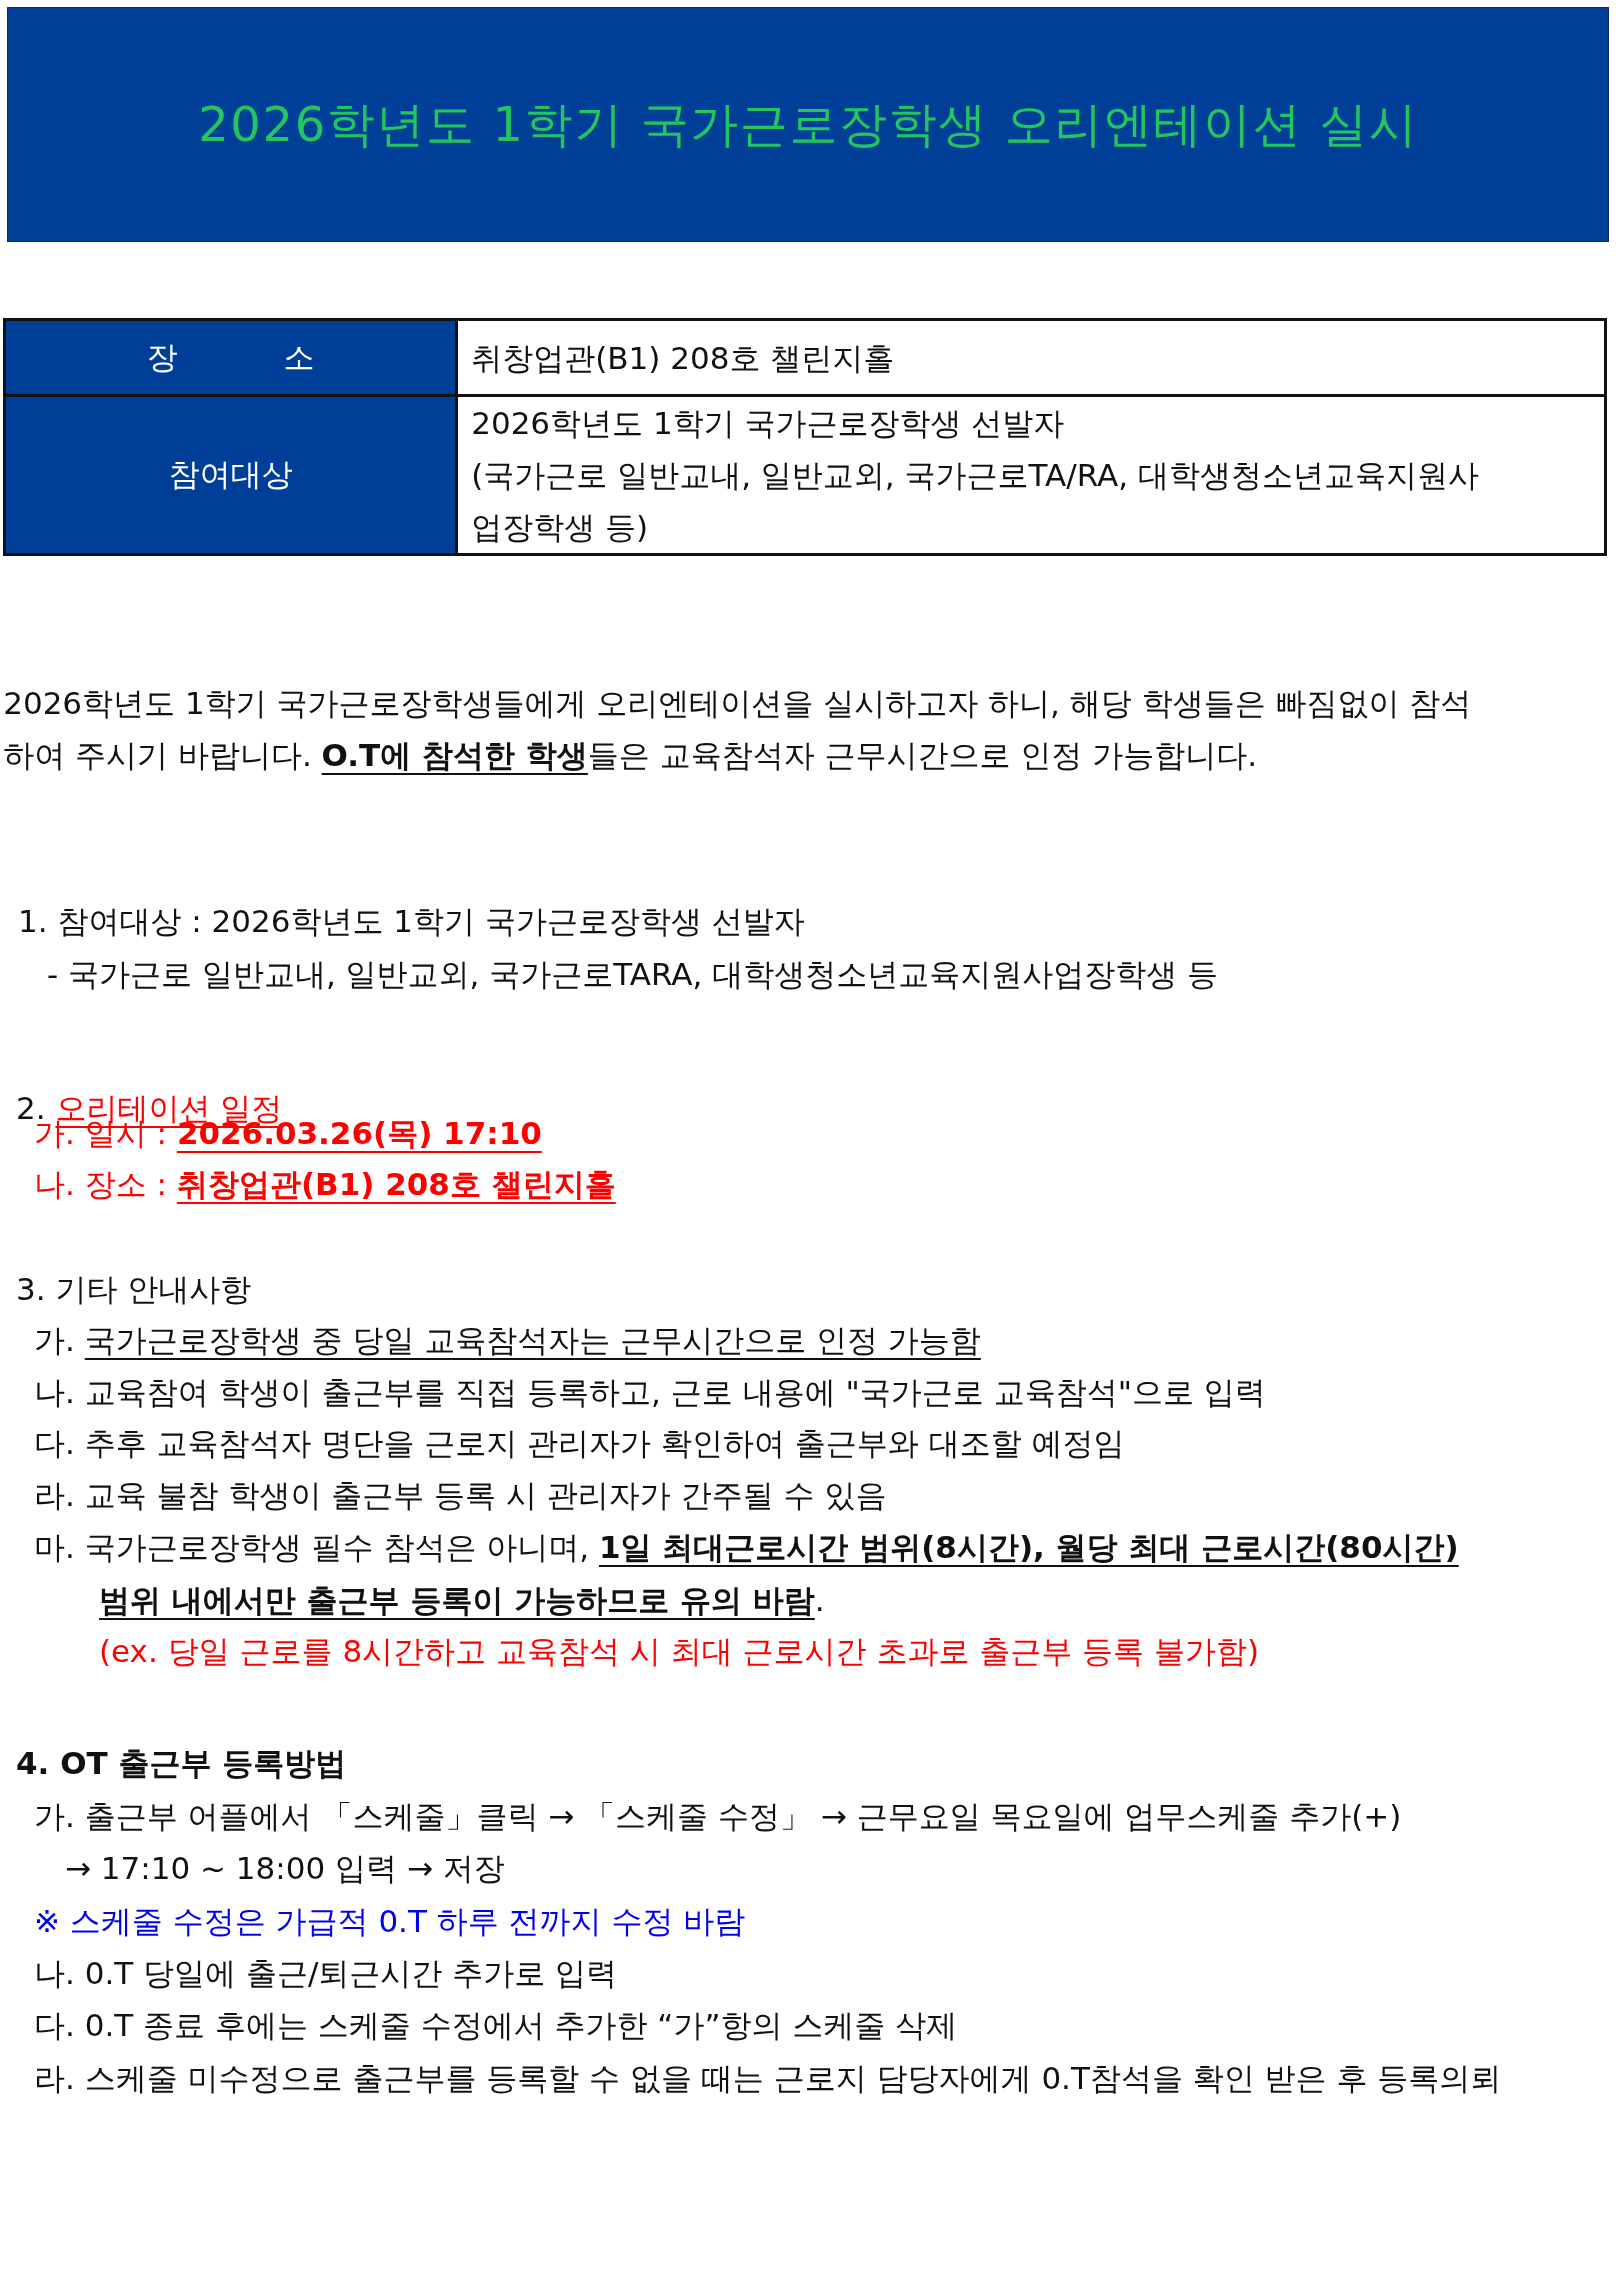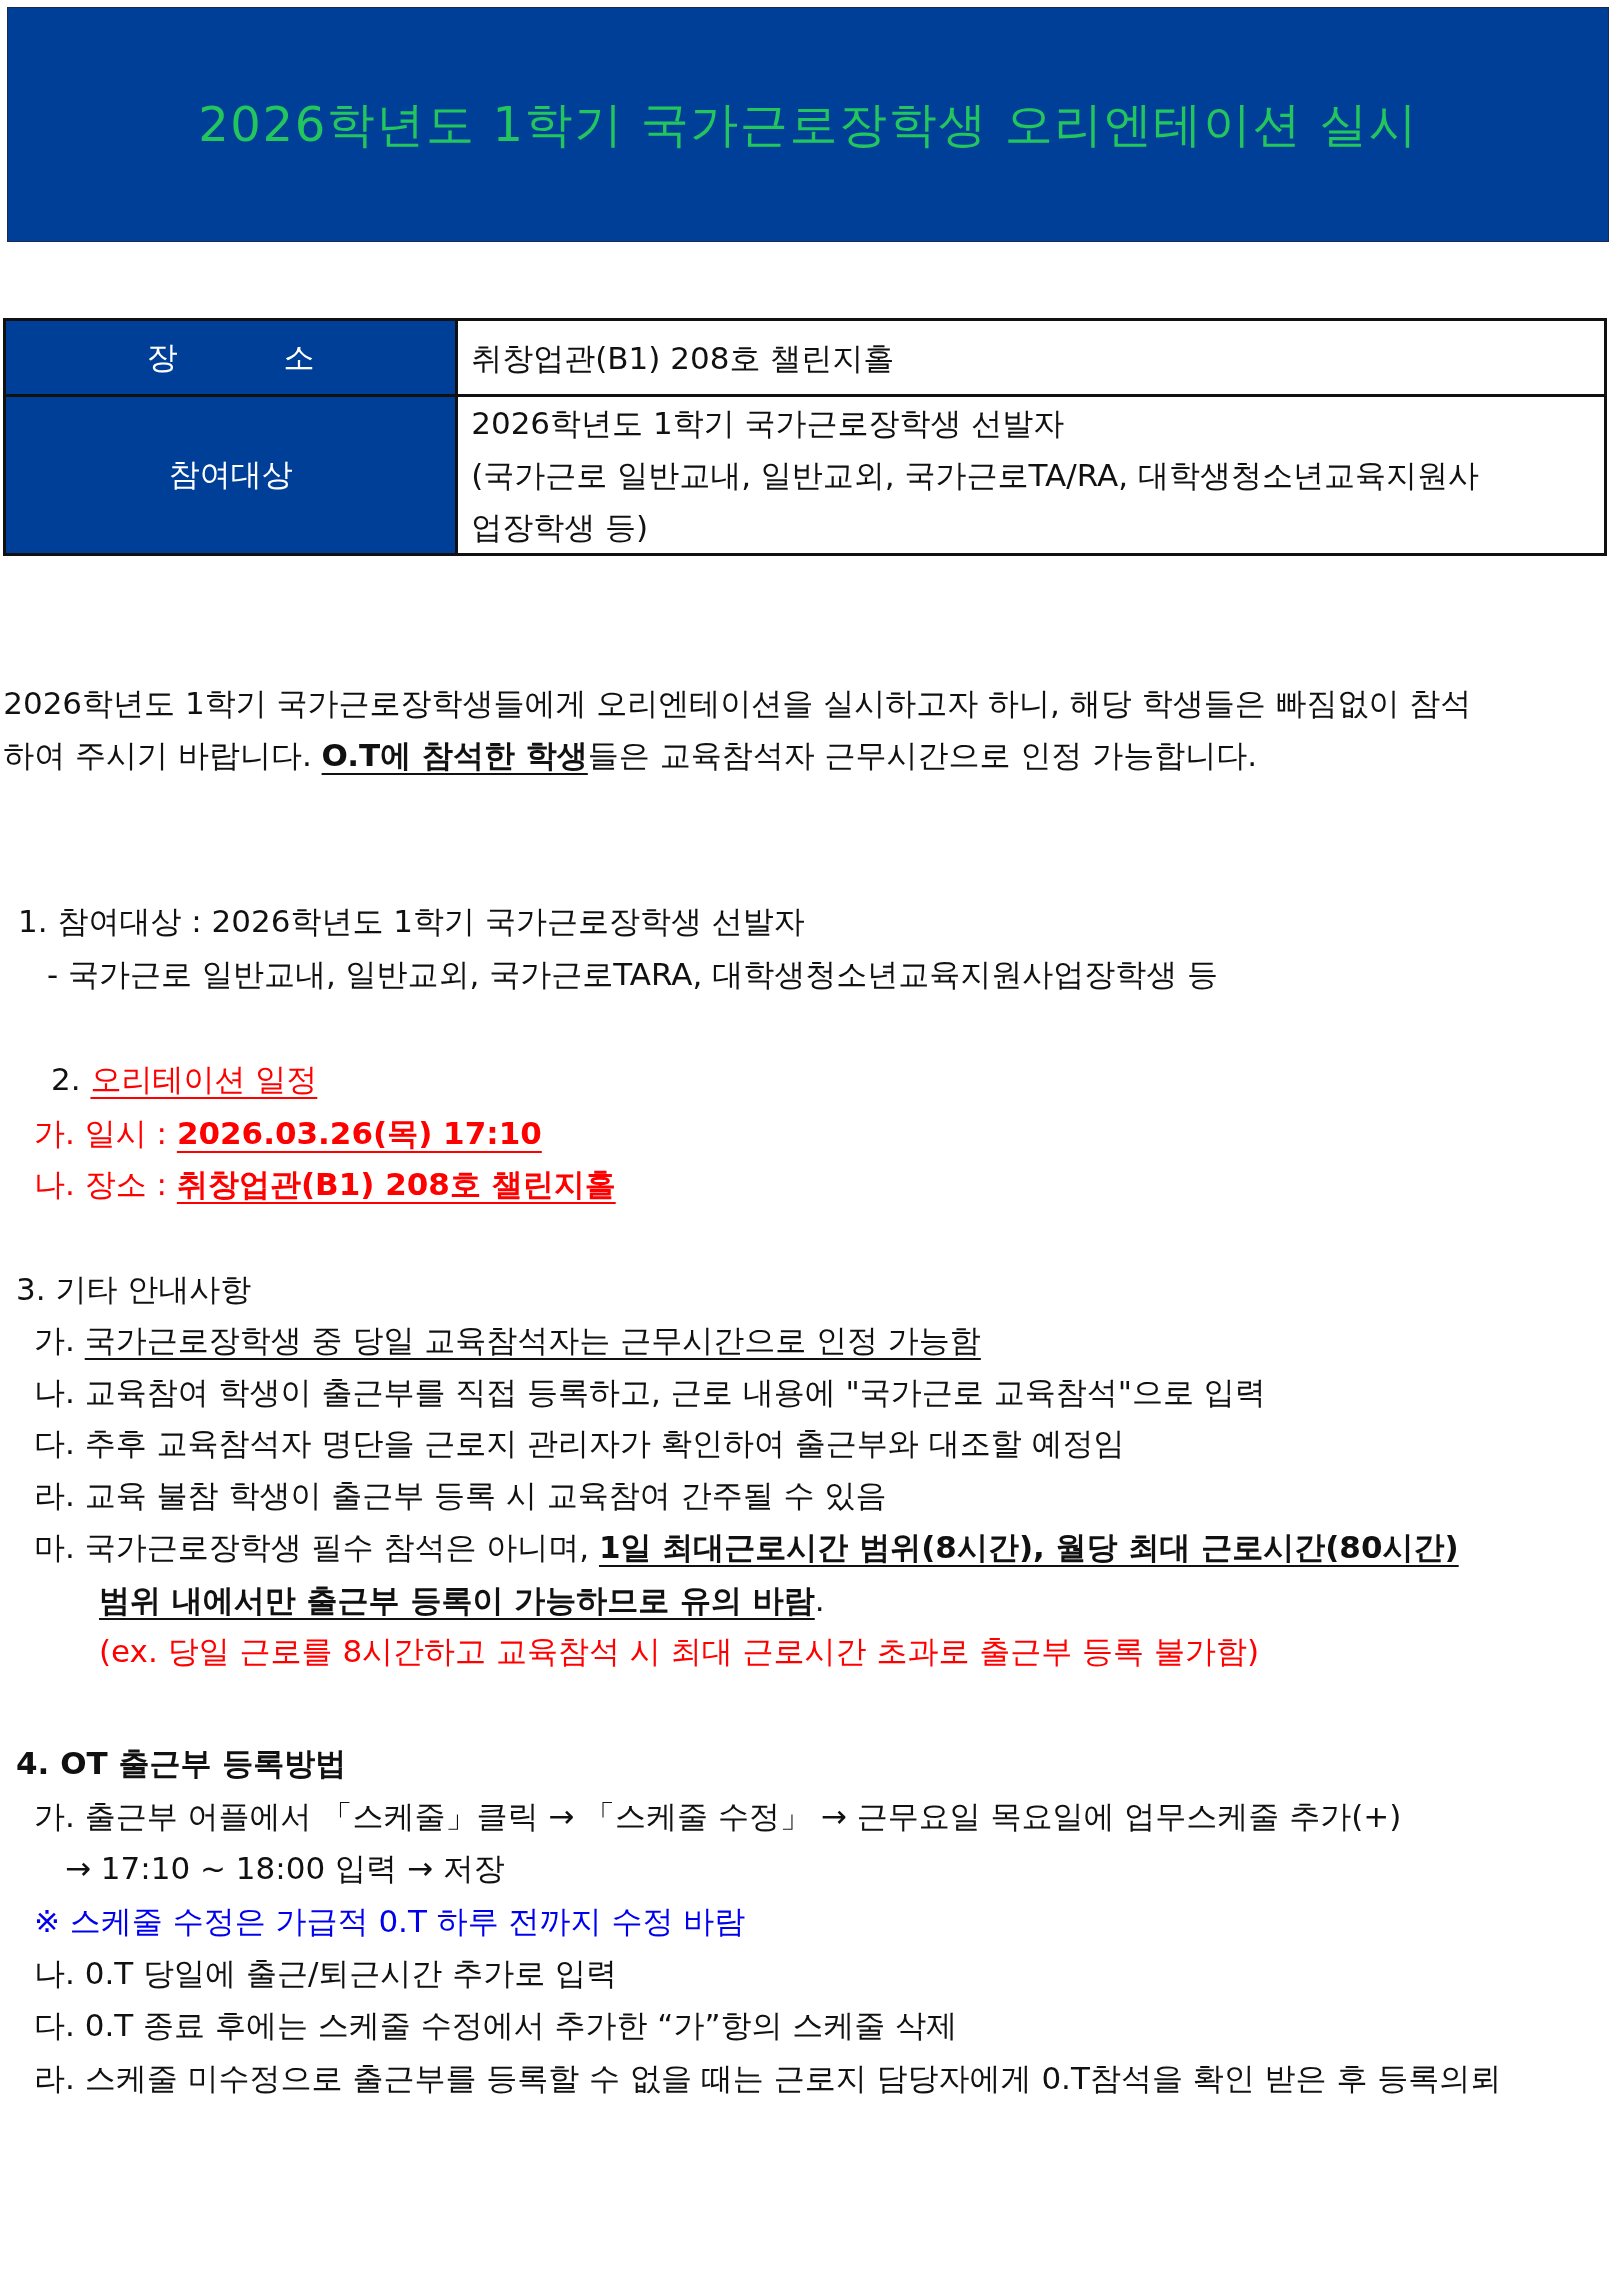--- a/index.html
+++ b/index.html
@@ -51,37 +51,37 @@
   </table>
 
 <div class="line" style="left:3.2px; top:684px;"> 2026학년도 1학기 국가근로장학생들에게 오리엔테이션을 실시하고자 하니, 해당 학생들은 빠짐없이 참석</div>
 <div class="line" style="left:3.2px; top:736px;">
   <span>하여 주시기 바랍니다. </span><span class="u b">O.T에 참석한 학생</span><span>들은 교육참석자 근무시간으로 인정 가능합니다.</span>
 </div>
 
 <div class="line" style="left:18px; top:902px;">1. 참여대상 :  2026학년도 1학기 국가근로장학생 선발자</div>
 <div class="line" style="left:47px; top:955px;">- 국가근로 일반교내, 일반교외, 국가근로TARA, 대학생청소년교육지원사업장학생 등</div>
 
-<div class="line" style="left:16px; top:1060px;margin-left:35px;">
+<div class="line" style="left:16px; top:1089px;">
   <span>2. </span><span class="red u">오리테이션 일정</span>
 </div>
 <div class="line red" style="left:34px; top:1114px;">
   <span>가. 일시 : </span><span class="u b">2026.03.26(목) 17:10</span>
 </div>
 <div class="line red" style="left:34px; top:1165px;">
   <span>나. 장소 : </span><span class="u b">취창업관(B1) 208호 챌린지홀</span>
 </div>
 
 <div class="line" style="left:16px; top:1270px;">3. 기타 안내사항</div>
 <div class="line" style="left:34px; top:1321px;">
   <span>가. </span><span class="u">국가근로장학생 중 당일 교육참석자는 근무시간으로 인정 가능함</span>
 </div>
 <div class="line" style="left:34px; top:1373px;">나. 교육참여 학생이 출근부를 직접 등록하고, 근로 내용에 "국가근로 교육참석"으로 입력</div>
 <div class="line" style="left:34px; top:1424px;">다. 추후 교육참석자 명단을 근로지 관리자가 확인하여 출근부와 대조할 예정임</div>
-<div class="line" style="left:34px; top:1476px;">라. 교육 불참 학생이 출근부 등록 시 교육참여 간주될 수 있음</div>
+<div class="line" style="left:34px; top:1476px;">라. 교육 불참 학생이 출근부 등록 시 관리자가 간주될 수 있음</div>
 <div class="line" style="left:34px; top:1528px;">
   <span>마. 국가근로장학생 필수 참석은 아니며, </span><span class="u b">1일 최대근로시간 범위(8시간), 월당 최대 근로시간(80시간)</span>
 </div>
 <div class="line" style="left:99px; top:1581px;">
   <span class="u b">범위 내에서만 출근부 등록이 가능하므로 유의 바람</span><span>.</span>
 </div>
 <div class="line red" style="left:99px; top:1632px;">(ex. 당일 근로를 8시간하고 교육참석 시 최대 근로시간 초과로 출근부 등록 불가함)</div>
 
 <div class="line b" style="left:16px; top:1744px;">4. OT 출근부 등록방법</div>
 <div class="line" style="left:34px; top:1797px;">가. 출근부 어플에서 「스케줄」클릭 → 「스케줄 수정」 → 근무요일 목요일에 업무스케줄 추가(+)</div>

